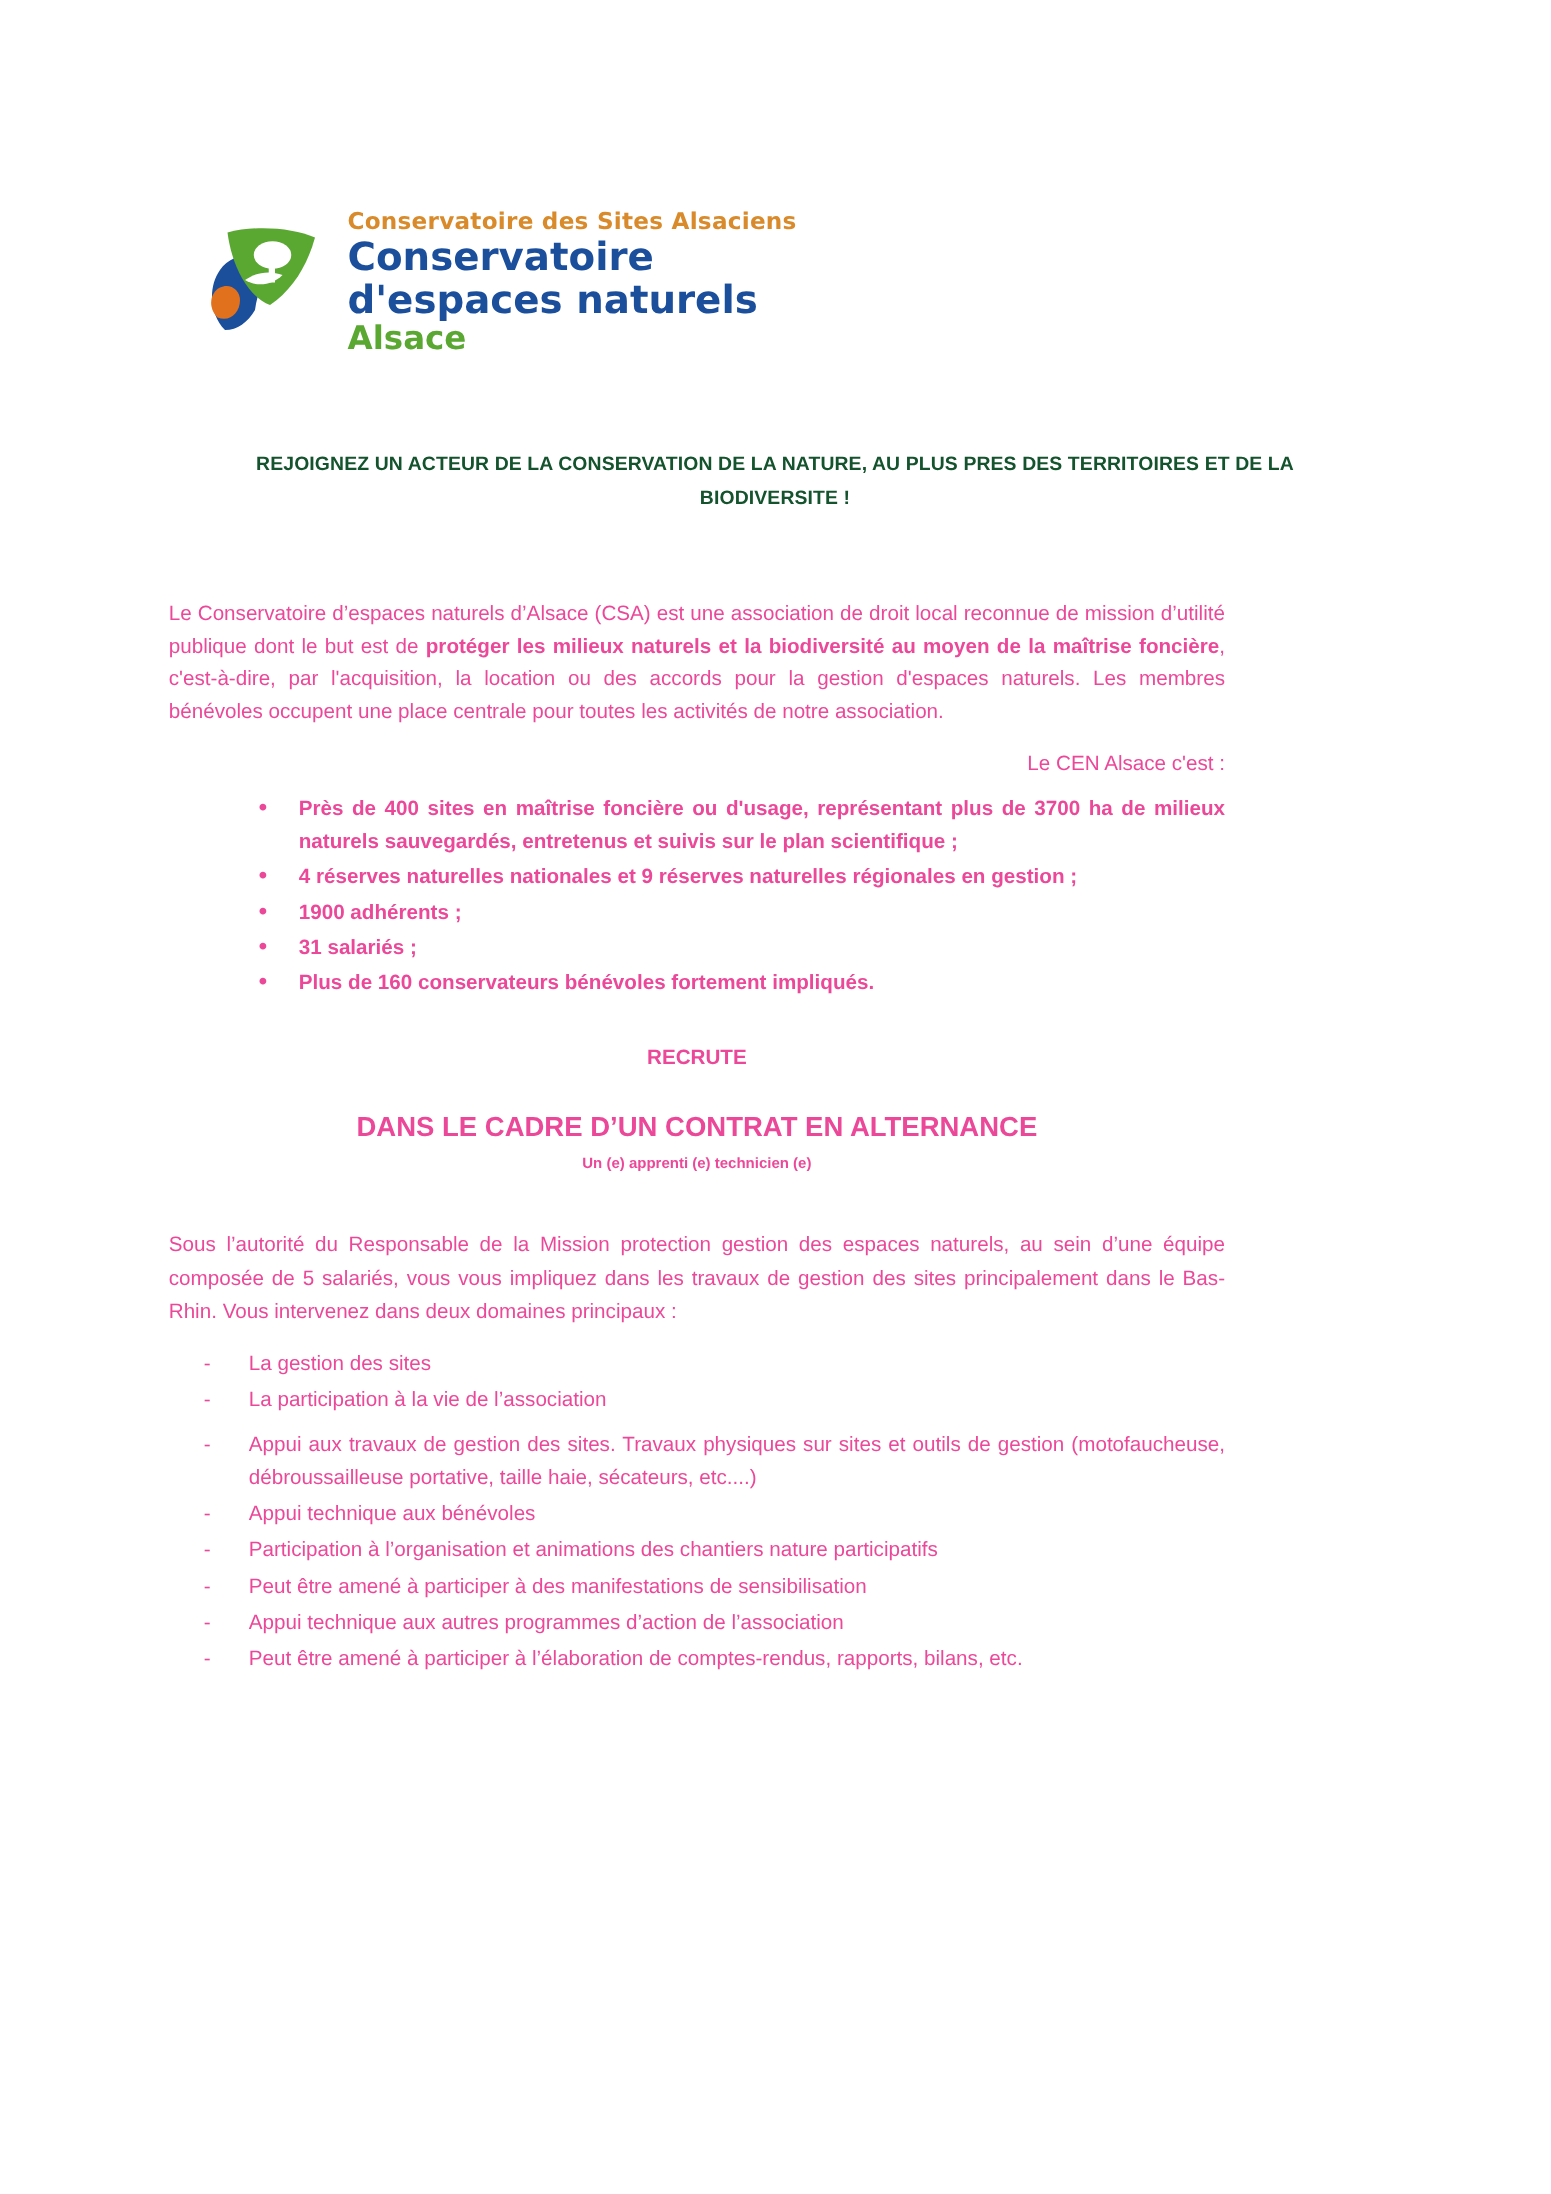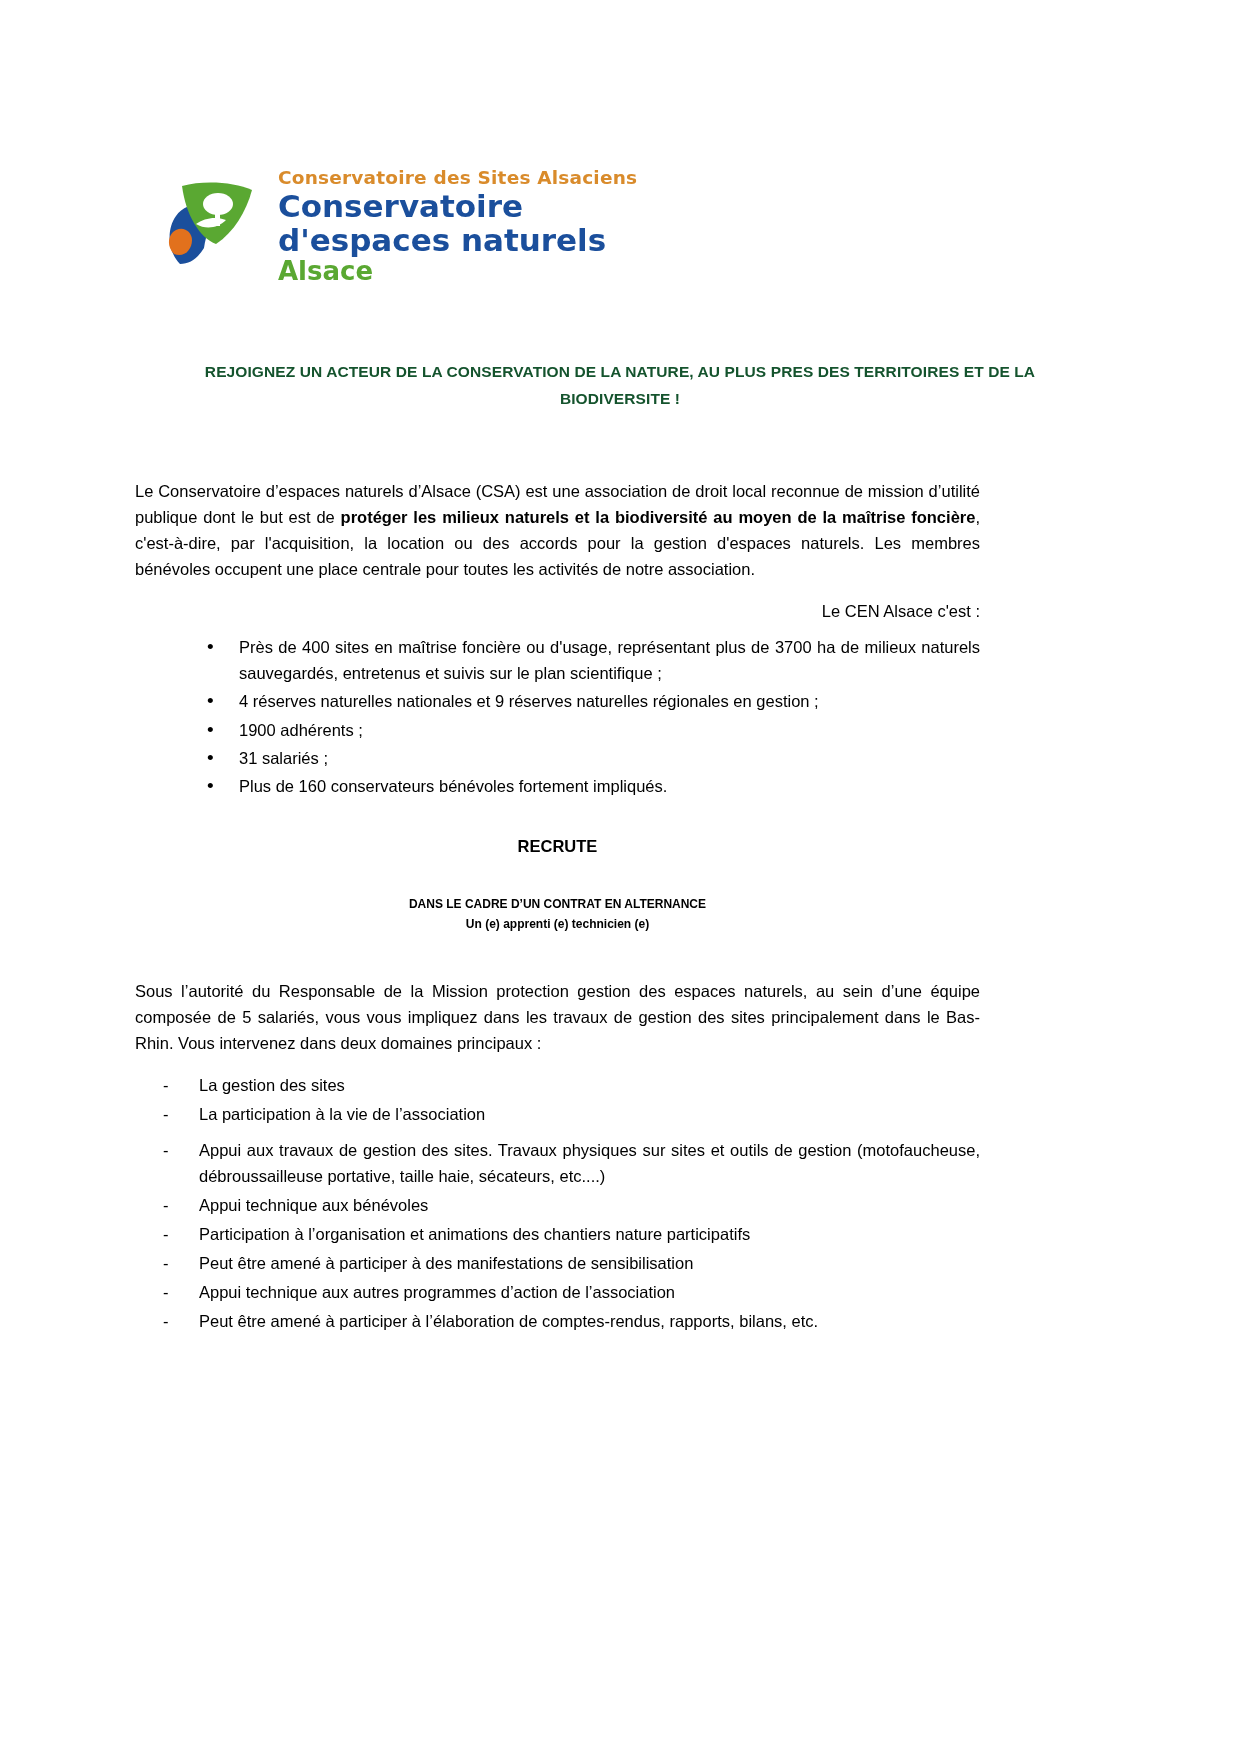--- a/index.html
+++ b/index.html
@@ -83,21 +83,21 @@
   }
 
   
   .content {
     position: absolute;
     left: 135px;
     top: 478px;
     width: 845px;
     font-size: 16.5px;
     line-height: 1.58;
-    color: #000000;
+    color: #ec4899;
   }
   p.just {
     text-align: justify;
     margin: 0 0 16px 0;
   }
   p.plain {
     margin: 0 0 10px 0;
     text-align: right;
   }
   b, strong { font-weight: bold; }
@@ -105,20 +105,21 @@
   ul.dots {
     list-style: none;
     margin: 4px 0 6px 0;
     padding: 0;
   }
   ul.dots > li {
     position: relative;
     padding-left: 104px;
     margin-bottom: 2px;
     text-align: left;
+    font-weight: bold;
   }
   ul.dots > li.justified { text-align: justify; }
   ul.dots > li::before {
     content: "\2022";
     position: absolute;
     left: 72px;
     top: -1px;
     font-size: 19px;
     line-height: 1.5;
   }
@@ -141,21 +142,21 @@
     left: 28px;
     top: 0;
   }
 
   .center-bold {
     text-align: center;
     font-weight: bold;
     margin: 0;
   }
   .block-recrute { margin-top: 34px; }
-  .block-contrat { margin-top: 36px; font-size: 12px; }
+  .block-contrat { margin-top: 26px; font-size: 22px; }
   .block-poste { margin-top: 1px; font-size: 12px; }
   .section-gap { height: 44px; }
   .missions-title { font-weight: bold; margin: 22px 0 4px 0; }
 </style>
 </head>
 <body>
 
 <div class="page">
 
   <div class="logo-block">

